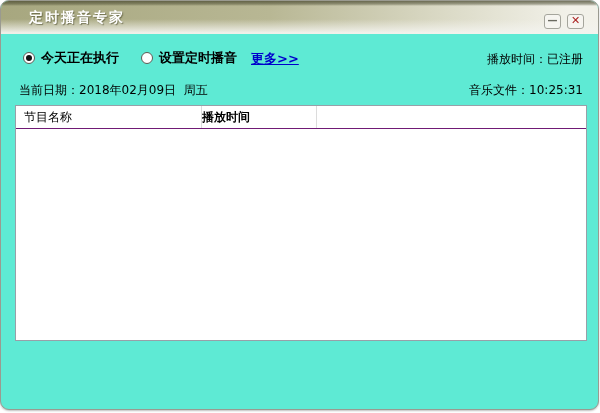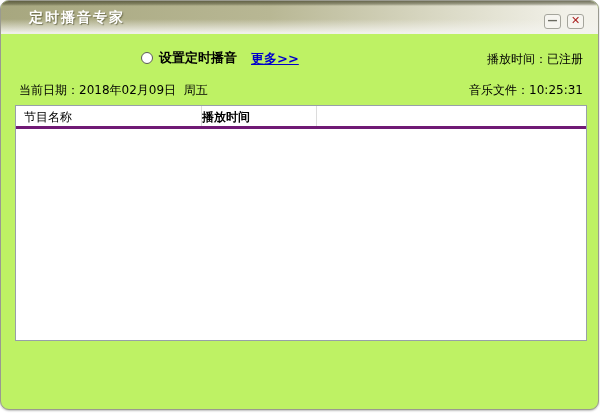--- a/index.html
+++ b/index.html
@@ -1,19 +1,19 @@
 <!DOCTYPE html>
 <html><head>
 <meta charset="utf-8">
 <style>
   * { margin: 0; padding: 0; box-sizing: border-box; }
   html, body { width: 600px; height: 413px; background: #ffffff; font-family: "DejaVu Sans", "Liberation Sans", sans-serif; }
   .window {
     position: absolute; left: 0; top: 0; width: 599px; height: 410px;
-    background: #bef264;
+    background: #5eead4;
     border: 1px solid #9a9a90;
     border-radius: 9px;
     overflow: hidden;
     box-shadow: 0 1px 2px rgba(0,0,0,0.25);
   }
   .titlebar {
     position: absolute; left: 0; top: 0; width: 100%; height: 33px;
     background:
       linear-gradient(to bottom, rgba(72,72,46,0.75) 0px, rgba(72,72,46,0.45) 3px, rgba(72,72,46,0.0) 5px),
       linear-gradient(to bottom, rgba(255,255,255,0) 55%, rgba(243,243,238,0.95) 96%),
@@ -53,21 +53,21 @@
     text-decoration: underline; cursor: pointer;
   }
   .license { position: absolute; right: 15px; top: 2px; font-size: 12px; color: #000; }
   .row-status { position: absolute; left: 0; top: 81px; width: 100%; height: 18px; font-size: 12px; }
   .date-text { position: absolute; left: 18px; top: 0; white-space: pre; }
   .time-text { position: absolute; right: 15px; top: 0; white-space: pre; }
   .listview {
     position: absolute; left: 14px; top: 104px; width: 572px; height: 236px;
     background: #ffffff; border: 1px solid #98a0a8;
   }
-  .lv-header { display: flex; height: 23px; border-bottom: 3px solid #701a75; background: #fff; }
+  .lv-header { display: flex; height: 23px; border-bottom: 1px solid #701a75; background: #fff; }
   .lv-col {
     font-size: 12px; color: #000; line-height: 22px;
     border-right: 1px solid #dcdcdc; overflow: hidden; cursor: pointer;
   }
   .col-name { width: 186px; text-align: left; padding-left: 8px; }
   .col-time { width: 115px; text-align: left; font-weight: bold; }
   .col-file { width: 252px; text-align: center; }
   .col-rest { flex: 1; border-right: none; }
   .lv-body { position: absolute; left: 0; top: 23px; right: 0; bottom: 0; background: #fff; }
   .notes { position: absolute; left: 16px; top: 347px; width: 575px; font-size: 12.5px; color: #000; }
@@ -82,20 +82,26 @@
     <span class="title-text">定时播音专家</span>
     <div class="win-btn btn-min">
       <span>—</span>
     </div>
     <div class="win-btn btn-close">
       <span>✕</span>
     </div>
   </div>
 
   <div class="row-options">
+    <div class="radio-group radio-1">
+      <span class="radio-circle">
+          <span class="radio-dot"></span>
+        </span>
+      <span class="radio-label">今天正在执行</span>
+    </div>
     <div class="radio-group radio-2">
       <span class="radio-circle"></span>
       <span class="radio-label">设置定时播音</span>
     </div>
     <span class="more-link">更多&gt;&gt;</span>
     <span class="license">播放时间：已注册</span>
   </div>
 
   <div class="row-status">
     <span class="date-text">当前日期：2018年02月09日  周五</span>

